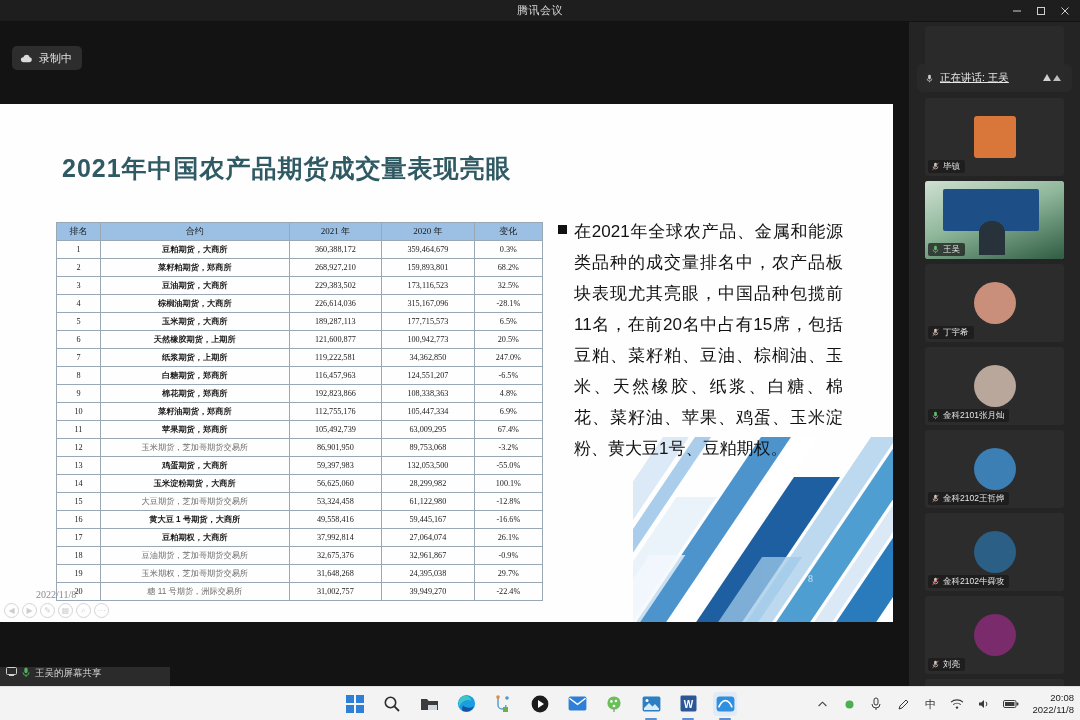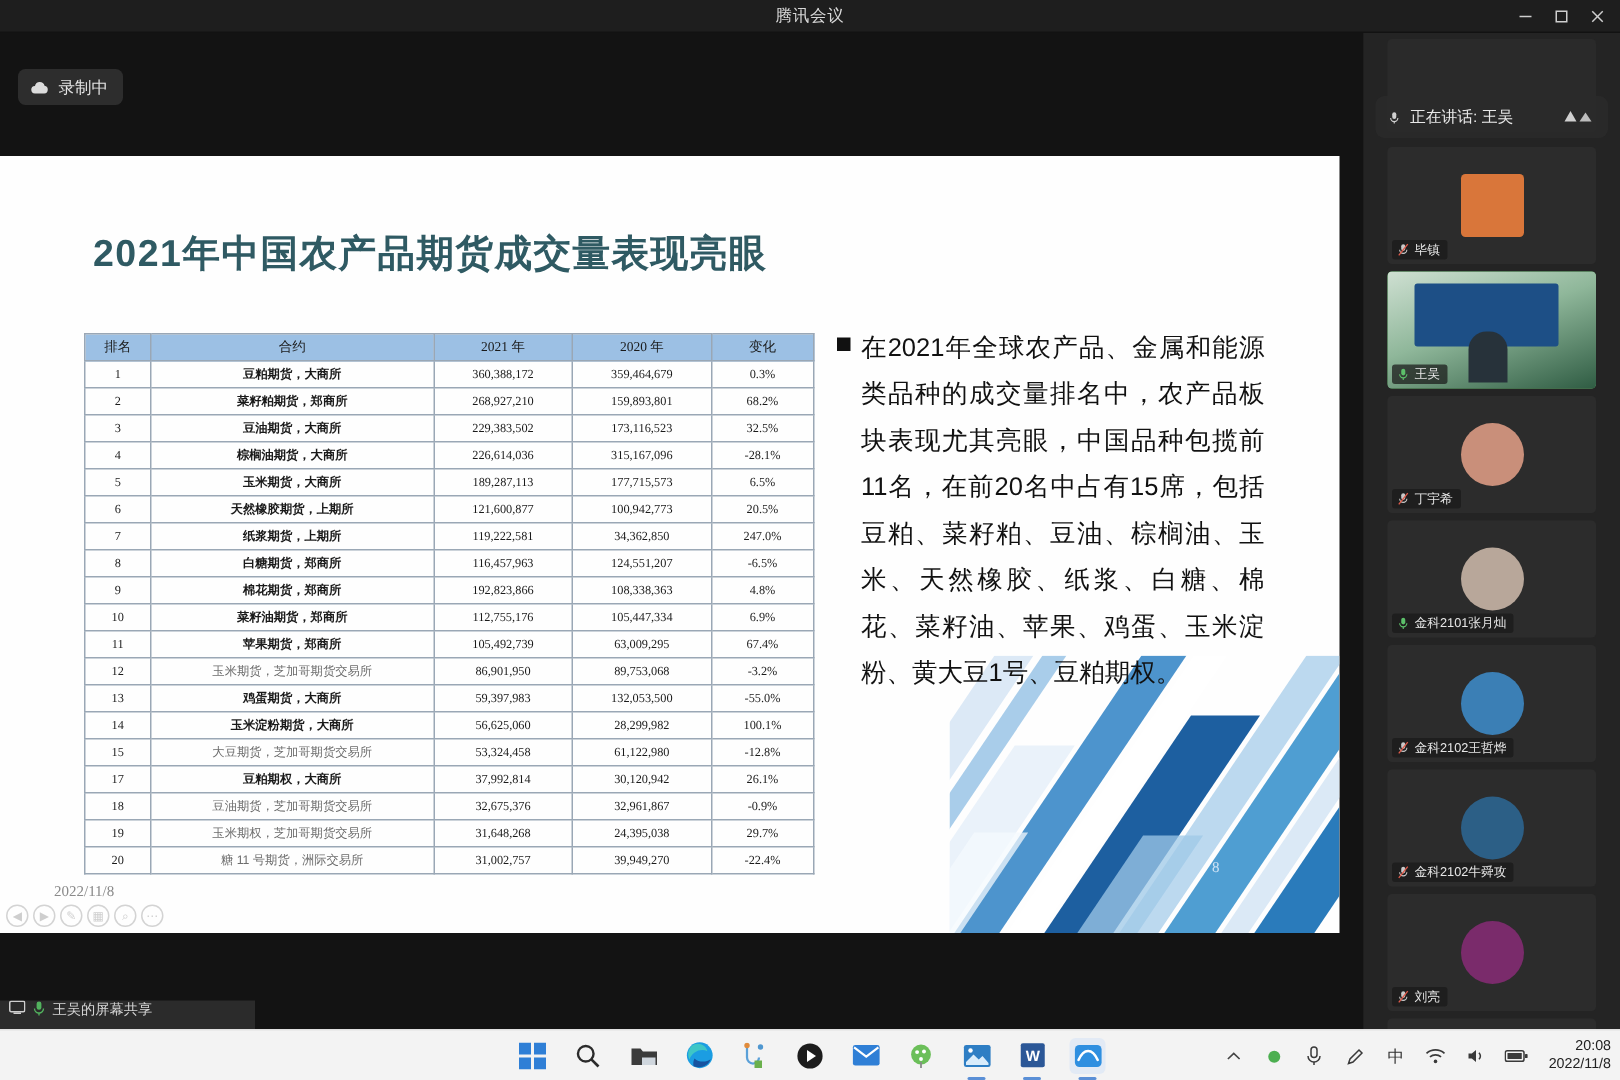--- a/index.html
+++ b/index.html
@@ -120,21 +120,21 @@
   }
   .tile .namebar .nm { overflow: hidden; text-overflow: ellipsis; white-space: nowrap; }
   .tile .av {
     position: absolute; left: 50%; top: 50%; transform: translate(-50%,-50%);
     width: 42px; height: 42px; border-radius: 50%;
   }
   .mic { width: 9px; height: 9px; flex: 0 0 9px; }
   .speaking-pill {
     position: absolute; left: 8px; top: 42px; width: 155px; height: 28px; z-index: 8;
     background: rgba(42,42,42,.95); border-radius: 6px; color: #e8e8e8;
-    display: flex; align-items: center; gap: 6px; padding: 0 8px; font-size: 10.5px;
+    display: flex; align-items: center; gap: 6px; padding: 0 8px; font-size: 10.5px; text-decoration: underline;
   }
   .rail-top-strip {
     position: absolute; left: 16px; top: 4px; width: 139px; height: 62px;
     background: #2a2a2a; border-radius: 3px;
   }
 
   
   .sharebar {
     position: absolute; left: 0; bottom: 0; width: 170px; height: 19px;
     background: #2b2b2b; color: #d6d6d6; font-size: 9.5px;
@@ -340,24 +340,31 @@
                   <td class="c-chg">100.1%</td>
                 </tr>
                 <tr>
                   <td class="c-rank">15</td>
                   <td class="c-name dim">大豆期货，芝加哥期货交易所</td>
                   <td class="c-y21">53,324,458</td>
                   <td class="c-y20">61,122,980</td>
                   <td class="c-chg">-12.8%</td>
                 </tr>
                 <tr>
+                  <td class="c-rank">16</td>
+                  <td class="c-name">黄大豆 1 号期货，大商所</td>
+                  <td class="c-y21">49,558,416</td>
+                  <td class="c-y20">59,445,167</td>
+                  <td class="c-chg">-16.6%</td>
+                </tr>
+                <tr>
                   <td class="c-rank">17</td>
                   <td class="c-name">豆粕期权，大商所</td>
                   <td class="c-y21">37,992,814</td>
-                  <td class="c-y20">30,120,942</td>
+                  <td class="c-y20">27,064,074</td>
                   <td class="c-chg">26.1%</td>
                 </tr>
                 <tr>
                   <td class="c-rank">18</td>
                   <td class="c-name dim">豆油期货，芝加哥期货交易所</td>
                   <td class="c-y21">32,675,376</td>
                   <td class="c-y20">32,961,867</td>
                   <td class="c-chg">-0.9%</td>
                 </tr>
                 <tr>

